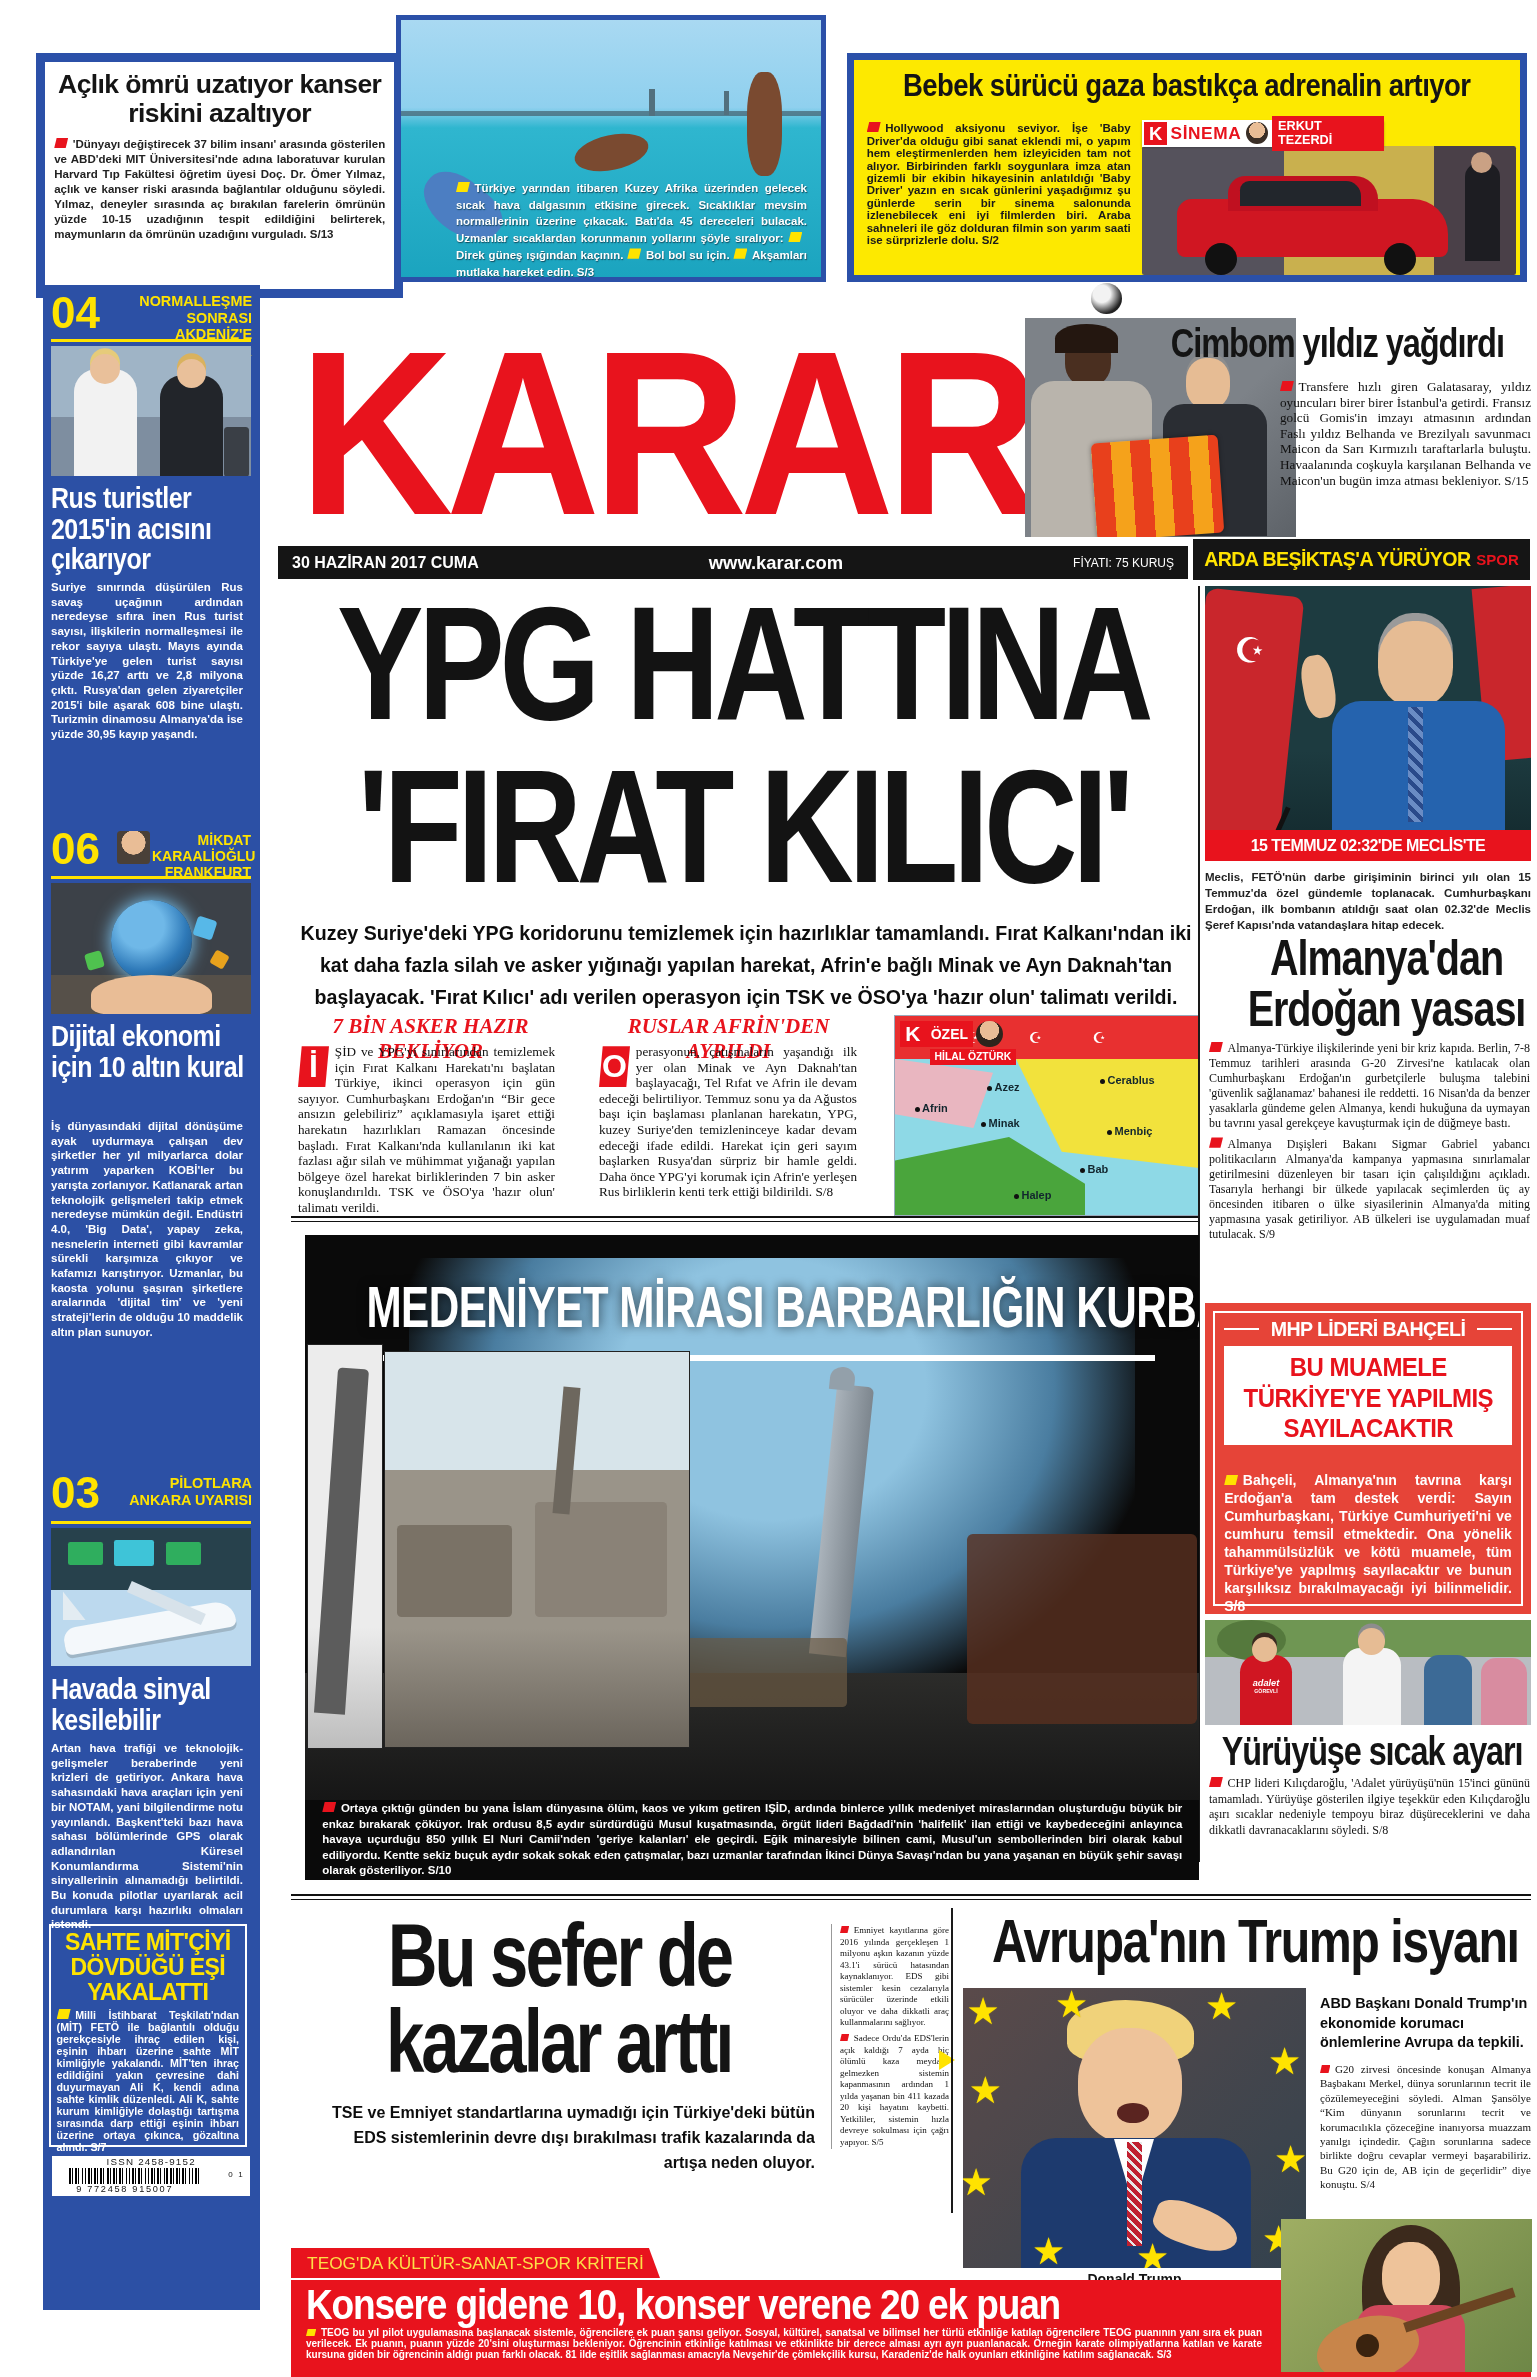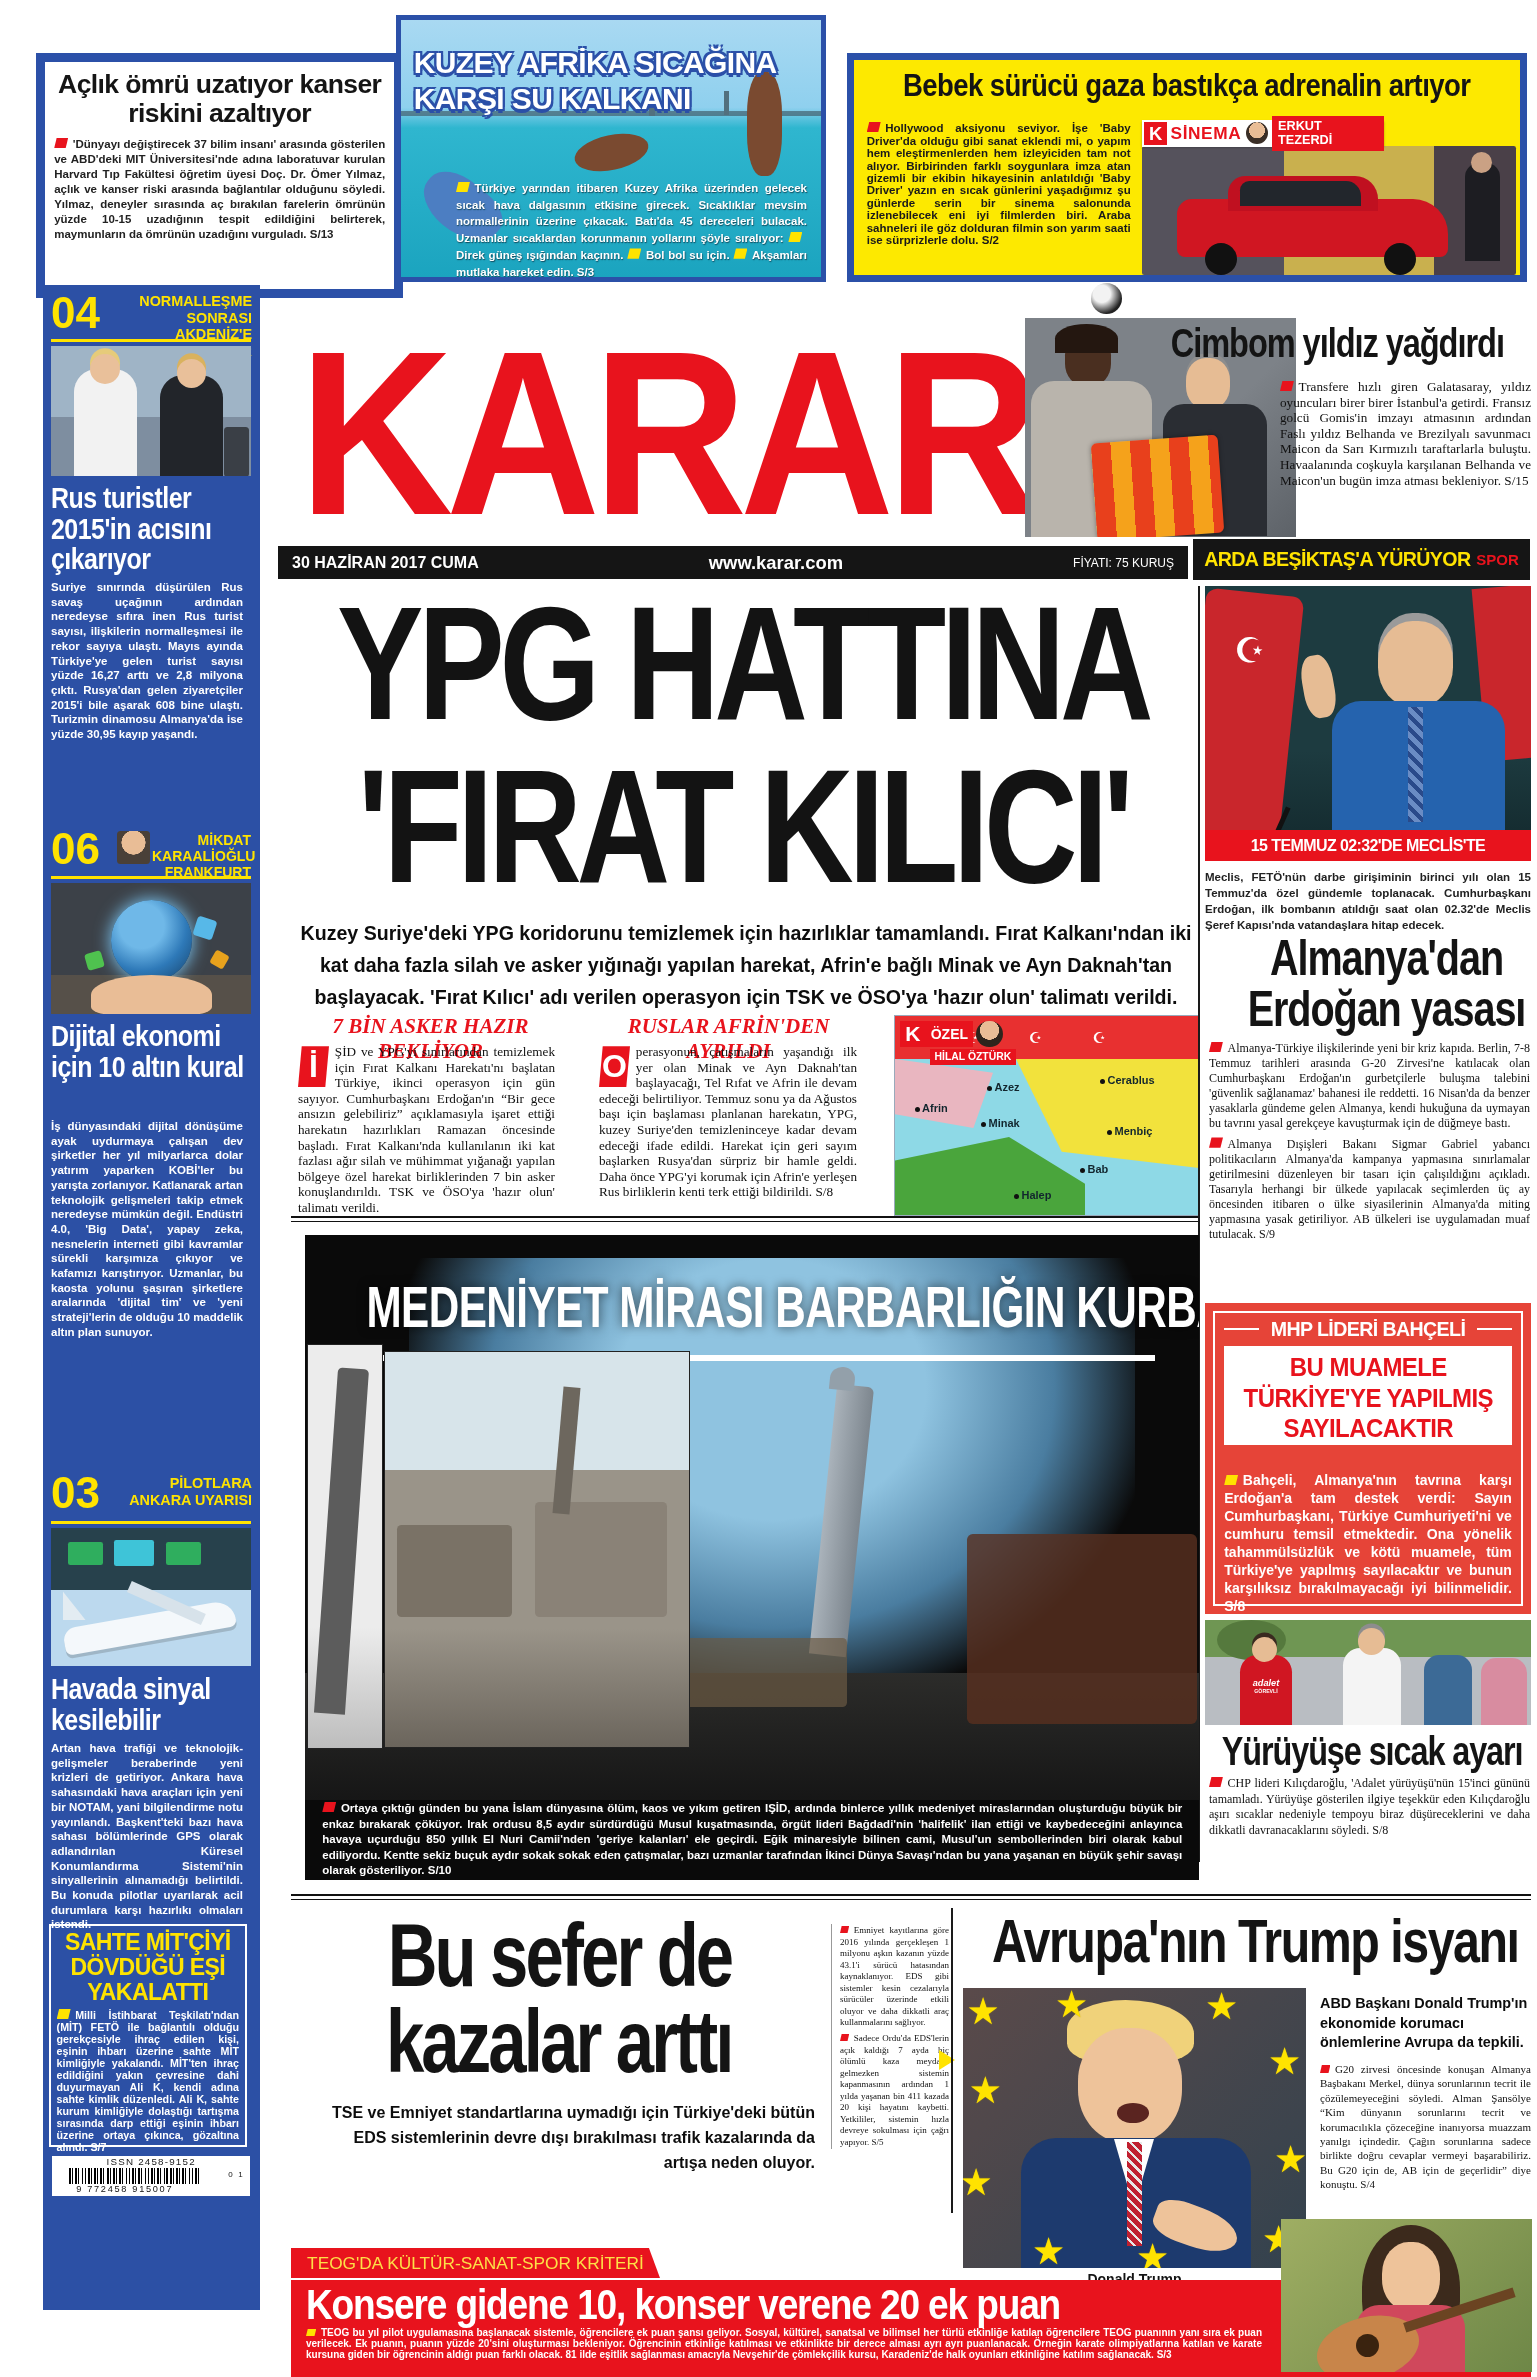--- a/index.html
+++ b/index.html
@@ -32,23 +32,20 @@
     </div>
   </div>
 
   <div class="abs" style="left:396px;top:15px;width:420px;height:257px;border:5.8px solid #2b50a8;background:linear-gradient(180deg,#a9d9f2 0%,#8fd0ee 34%,#2fb6cf 42%,#1ba4bf 100%);overflow:hidden">
     <div class="abs" style="left:0;top:91px;width:420px;height:4.6px;background:#44606e;opacity:.7"></div>
     <div class="abs" style="left:248px;top:69px;width:5.8px;height:26.5px;background:#52707e"></div>
     <div class="abs" style="left:323px;top:71px;width:4.6px;height:24px;background:#52707e"></div>
     <div class="abs" style="left:35px;top:144px;width:52px;height:86px;background:#4c7ec2;border-radius:40% 60% 50% 50%;transform:rotate(130deg)"></div>
     <div class="abs" style="left:173px;top:115px;width:75px;height:35px;background:#7a4a30;border-radius:50%;transform:rotate(-12deg)"></div>
     <div class="abs" style="left:346px;top:52px;width:35px;height:104px;background:#7a4a30;border-radius:40%"></div>
-    <div class="abs" style="left:12.7px;top:25px;width:369px;font-weight:900;font-size:30px;line-height:36px;color:#fff;letter-spacing:-0.6px;text-shadow:2.3px 2.3px 0 #2b50a8,-2.3px 2.3px 0 #2b50a8,2.3px -2.3px 0 #2b50a8,-2.3px -2.3px 0 #2b50a8,0 4px 0 #2b50a8">
-      <span>KUZEY AFRİKA SICAĞINA KARŞI SU KALKANI</span>
-    </div>
     <div class="j" style="position:absolute;left:55px;top:160px;width:351px;font-size:11.5px;line-height:16.7px;font-weight:700;color:#fff;text-shadow:0.6px 1.2px 1.2px #145;">
       <span class="qb yel"></span><span>Türkiye yarından itibaren Kuzey Afrika üzerinden gelecek sıcak hava dalgasının etkisine girecek. Sıcaklıklar mevsim normallerinin üzerine çıkacak. Batı'da 45 dereceleri bulacak. Uzmanlar sıcaklardan korunmanın yollarını şöyle sıralıyor:</span>
       <span class="qb yel"></span><span>Direk güneş ışığından kaçının.</span>
       <span class="qb yel"></span><span>Bol bol su için.</span>
       <span class="qb yel"></span><span>Akşamları mutlaka hareket edin.</span>
       <b>S/3</b>
     </div>
   </div>
 
   <div class="abs" style="left:847px;top:53px;width:666px;height:215px;border:7px solid #2b50a8;background:#fde900;overflow:hidden">

